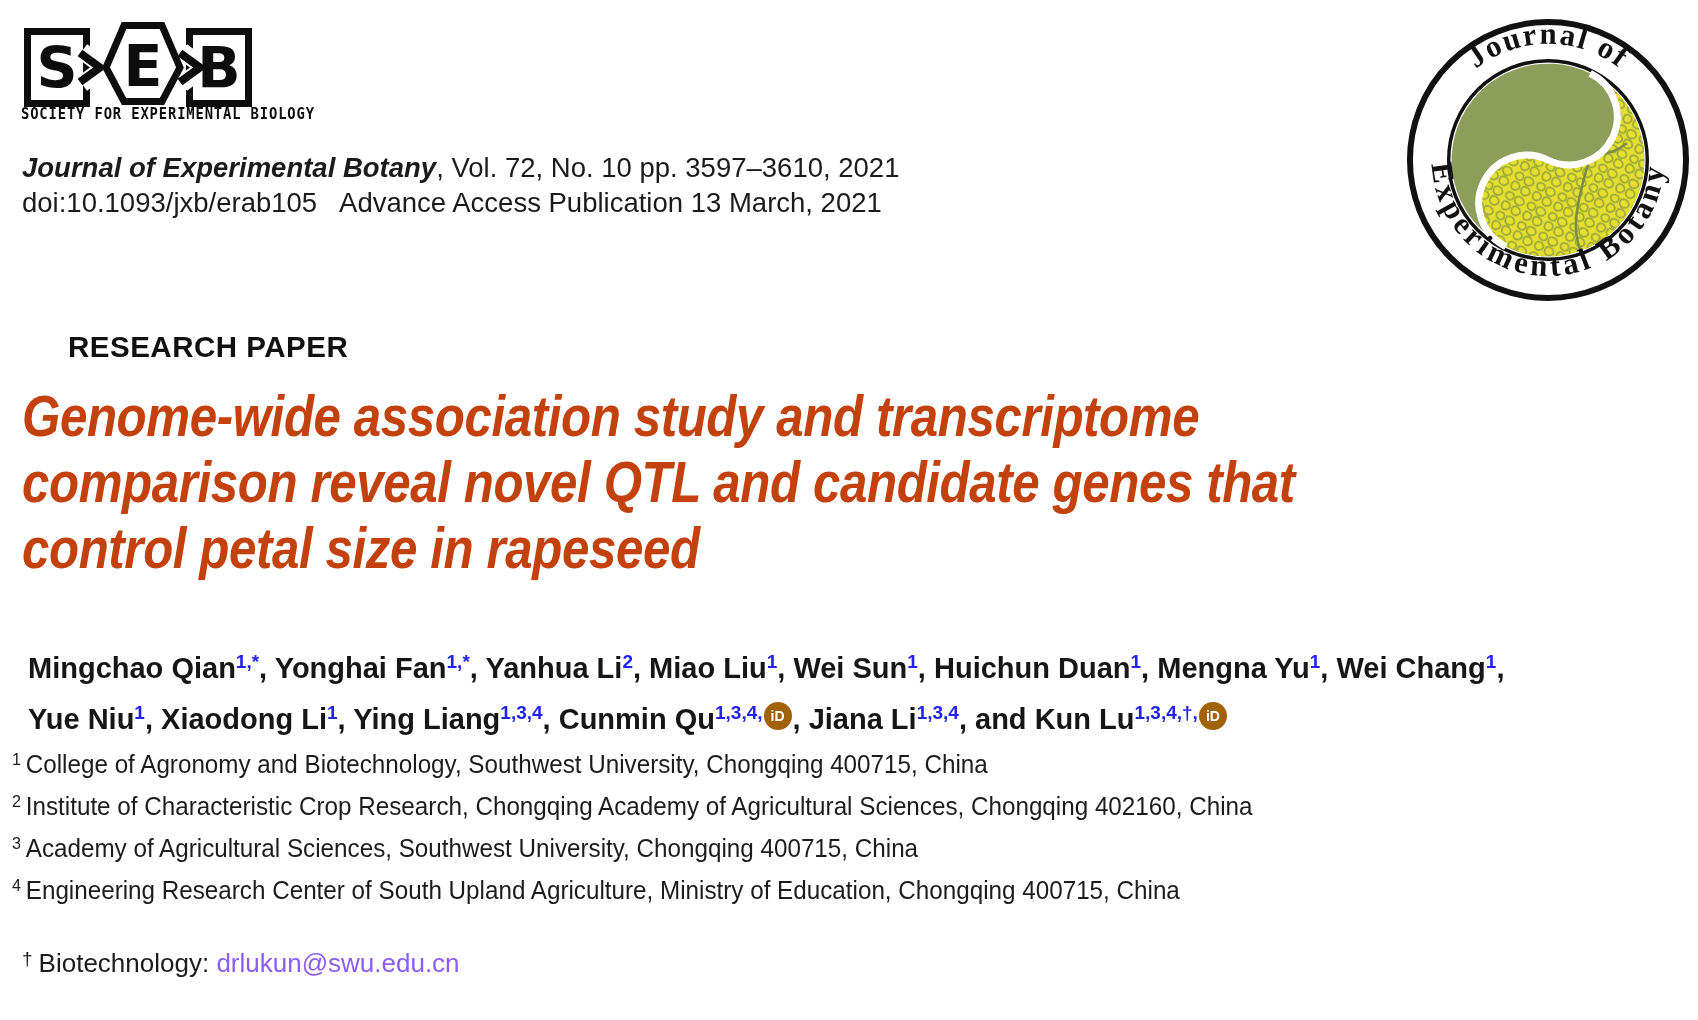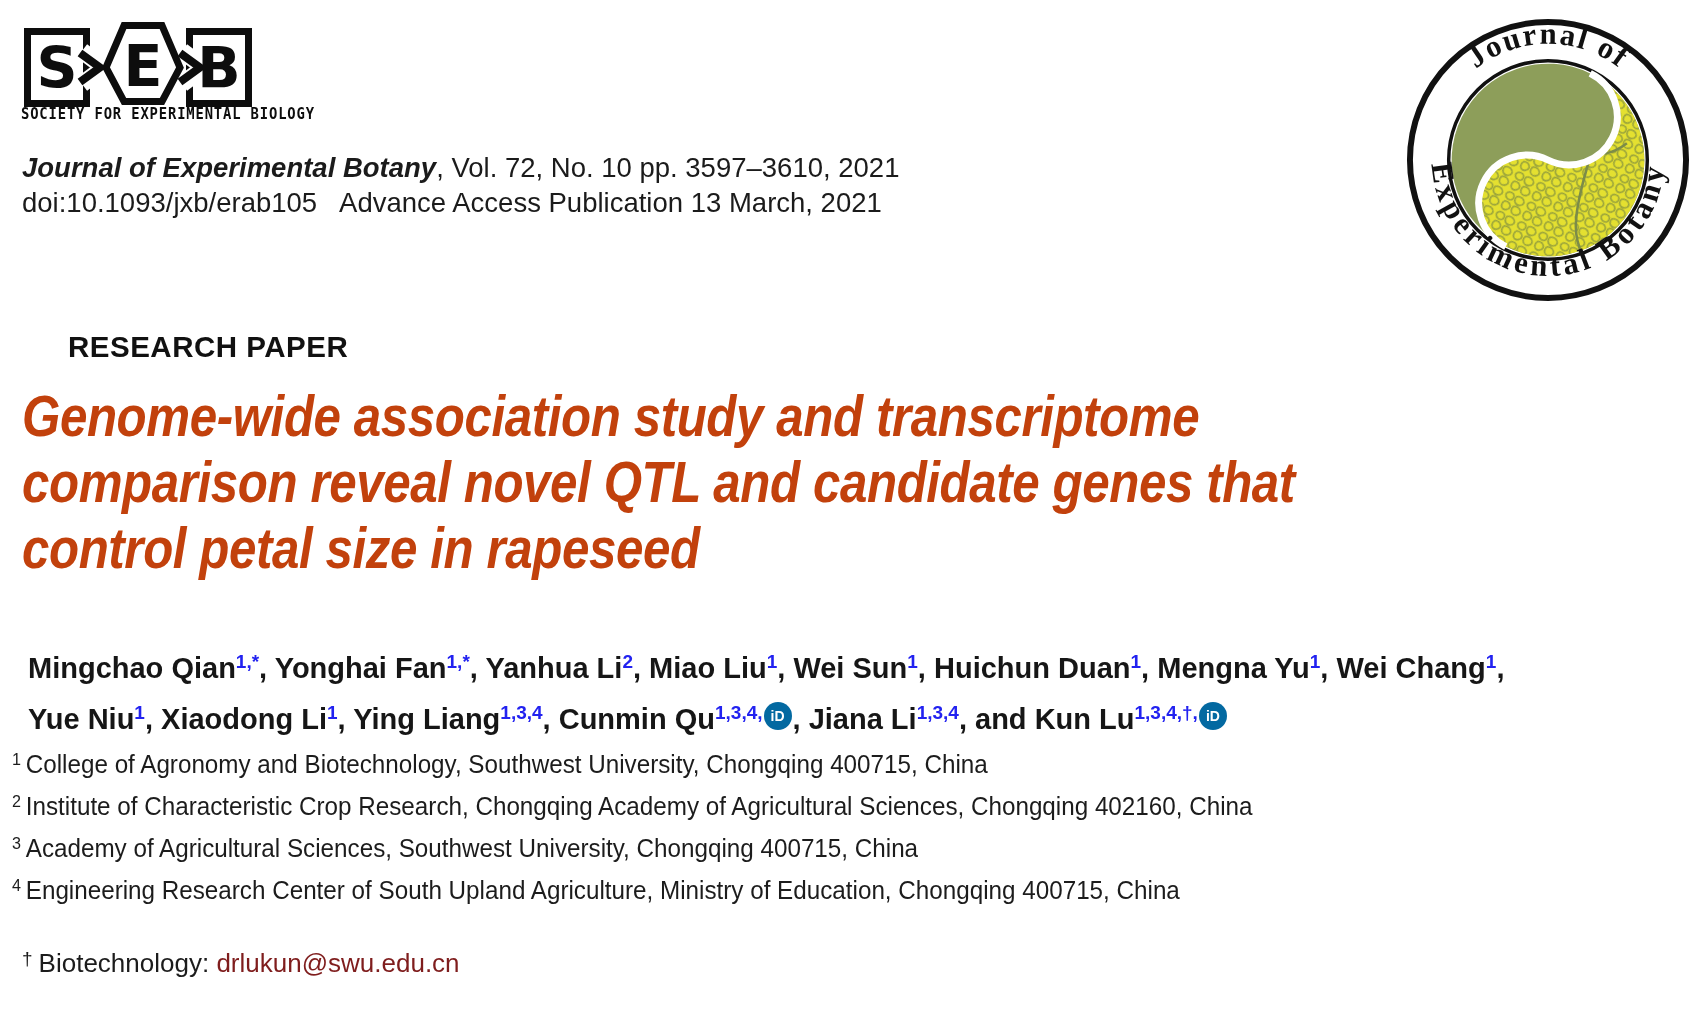--- a/index.html
+++ b/index.html
@@ -26,21 +26,21 @@
   .kicker{position:absolute;left:22px;top:330px;font-size:29.5px;font-weight:bold;letter-spacing:.5px;color:#111;margin-left:46px;}
   .title{position:absolute;left:22px;top:383px;font-weight:bold;font-size:58px;line-height:66px;letter-spacing:-0.5px;}
   .title .tline{display:block;white-space:nowrap;transform:scaleX(0.85);transform-origin:left top;}
   
   .authors{position:absolute;left:28px;top:645px;font-size:29px;font-weight:bold;color:#161616;line-height:47.5px;width:1660px;}
   .authors .aline{display:block;white-space:nowrap;}
   .sup{font-size:19px;position:relative;top:-10px;font-weight:bold;}
   .sep{color:#161616;}
   .orcid{
     display:inline-block;width:28px;height:28px;border-radius:50%;
-    background:#0369a1;color:#ffffff;font-size:14px;font-weight:bold;
+    background:#a16207;color:#ffffff;font-size:14px;font-weight:bold;
     text-align:center;line-height:28px;position:relative;top:-8px;margin:0 1px;
     letter-spacing:0;
   }
   
   .affils{position:absolute;left:12px;top:745px;font-size:25.5px;line-height:38px;color:#1c1c1c;width:1660px;}
   .affils .arow{display:block;white-space:nowrap;transform:scaleX(0.95);transform-origin:left top;}
   .affils .anum{font-size:17px;position:relative;top:-8px;margin-right:5px;}
   
   .footnotes{position:absolute;left:22px;top:948px;font-size:26px;line-height:31px;color:#1c1c1c;}
   .fn-marker{margin-right:6px;}
@@ -127,15 +127,15 @@
 
 <div class="affils" id="affils">
     <span class="arow"><span class="anum">1</span><span>College of Agronomy and Biotechnology, Southwest University, Chongqing 400715, China</span></span>
     <span class="arow"><span class="anum">2</span><span>Institute of Characteristic Crop Research, Chongqing Academy of Agricultural Sciences, Chongqing 402160, China</span></span>
     <span class="arow"><span class="anum">3</span><span>Academy of Agricultural Sciences, Southwest University, Chongqing 400715, China</span></span>
     <span class="arow"><span class="anum">4</span><span>Engineering Research Center of South Upland Agriculture, Ministry of Education, Chongqing 400715, China</span></span>
   </div>
 
 <div class="footnotes">
   <div>
-    <span class="fn-dagger">†</span><span>Biotechnology: </span><a href="#" class="email" style="color:#7f1d1d;">drlukun@swu.edu.cn</a>
+    <span class="fn-dagger">†</span><span>Biotechnology: </span><a href="#" class="email" style="color:#8b5cf6;">drlukun@swu.edu.cn</a>
   </div>
 </div>
 
 </body></html>

